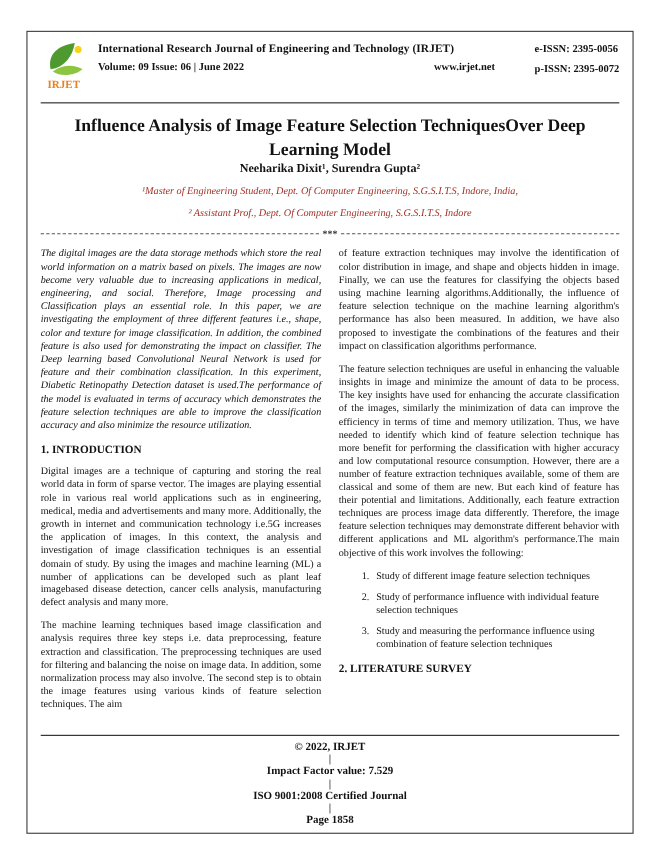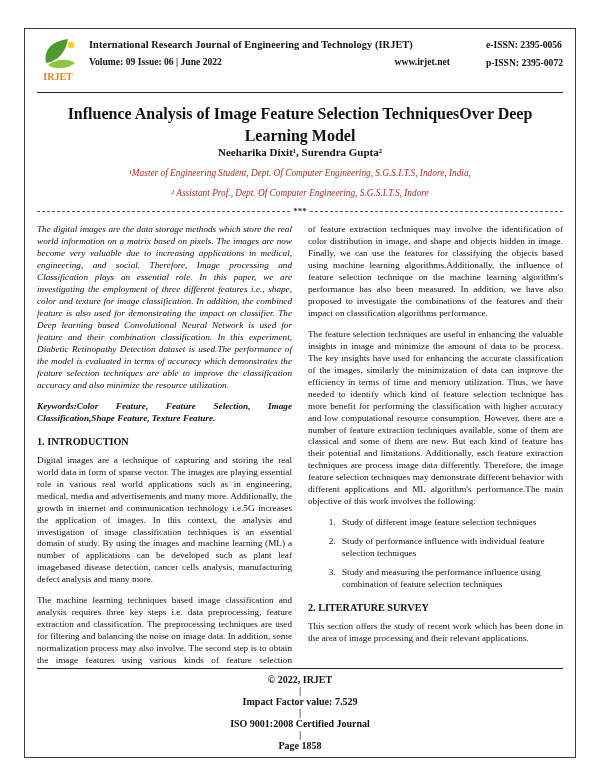--- a/index.html
+++ b/index.html
@@ -82,36 +82,34 @@
     <div class="sep">
       <span class="dash"></span>
       <span class="stars">***</span>
       <span class="dash"></span>
     </div>
 
     <div class="cols">
 
       <div class="col">
         <p class="body-p abstract">The digital images are the data storage methods which store the real world information on a matrix based on pixels. The images are now become very valuable due to increasing applications in medical, engineering, and social. Therefore, Image processing and Classification plays an essential role. In this paper, we are investigating the employment of three different features i.e., shape, color and texture for image classification. In addition, the combined feature is also used for demonstrating the impact on classifier. The Deep learning based Convolutional Neural Network is used for feature and their combination classification. In this experiment, Diabetic Retinopathy Detection dataset is used.The performance of the model is evaluated in terms of accuracy which demonstrates the feature selection techniques are able to improve the classification accuracy and also minimize the resource utilization.</p>
-        <p class="keywords">Keywords:Color Feature, Feature Selection, Image Classification,Shape Feature, Texture Feature.</p>
         <div class="h-sec">1. INTRODUCTION</div>
         <p class="body-p">Digital images are a technique of capturing and storing the real world data in form of sparse vector. The images are playing essential role in various real world applications such as in engineering, medical, media and advertisements and many more. Additionally, the growth in internet and communication technology i.e.5G increases the application of images. In this context, the analysis and investigation of image classification techniques is an essential domain of study. By using the images and machine learning (ML) a number of applications can be developed such as plant leaf imagebased disease detection, cancer cells analysis, manufacturing defect analysis and many more.</p>
         <p class="body-p">The machine learning techniques based image classification and analysis requires three key steps i.e. data preprocessing, feature extraction and classification. The preprocessing techniques are used for filtering and balancing the noise on image data. In addition, some normalization process may also involve. The second step is to obtain the image features using various kinds of feature selection techniques. The aim</p>
       </div>
 
       <div class="col">
         <p class="body-p">of feature extraction techniques may involve the identification of color distribution in image, and shape and objects hidden in image. Finally, we can use the features for classifying the objects based using machine learning algorithms.Additionally, the influence of feature selection technique on the machine learning algorithm's performance has also been measured. In addition, we have also proposed to investigate the combinations of the features and their impact on classification algorithms performance.</p>
         <p class="body-p">The feature selection techniques are useful in enhancing the valuable insights in image and minimize the amount of data to be process. The key insights have used for enhancing the accurate classification of the images, similarly the minimization of data can improve the efficiency in terms of time and memory utilization. Thus, we have needed to identify which kind of feature selection technique has more benefit for performing the classification with higher accuracy and low computational resource consumption. However, there are a number of feature extraction techniques available, some of them are classical and some of them are new. But each kind of feature has their potential and limitations. Additionally, each feature extraction techniques are process image data differently. Therefore, the image feature selection techniques may demonstrate different behavior with different applications and ML algorithm's performance.The main objective of this work involves the following:</p>
         <ol class="obj">
           <li>Study of different image feature selection techniques</li>
           <li>Study of performance influence with individual feature selection techniques</li>
           <li>Study and measuring the performance influence using combination of feature selection techniques</li>
         </ol>
         <div class="h-sec">2. LITERATURE SURVEY</div>
-        <p class="body-p">This section offers the study of recent work which has been done in the area of image processing and their relevant applications.</p>
       </div>
 
     </div>
 
     <div class="ftr">
       <span>© 2022, IRJET</span>
       <span class="bar">|</span>
       <span>Impact Factor value: 7.529</span>
       <span class="bar">|</span>
       <span>ISO 9001:2008 Certified Journal</span>

